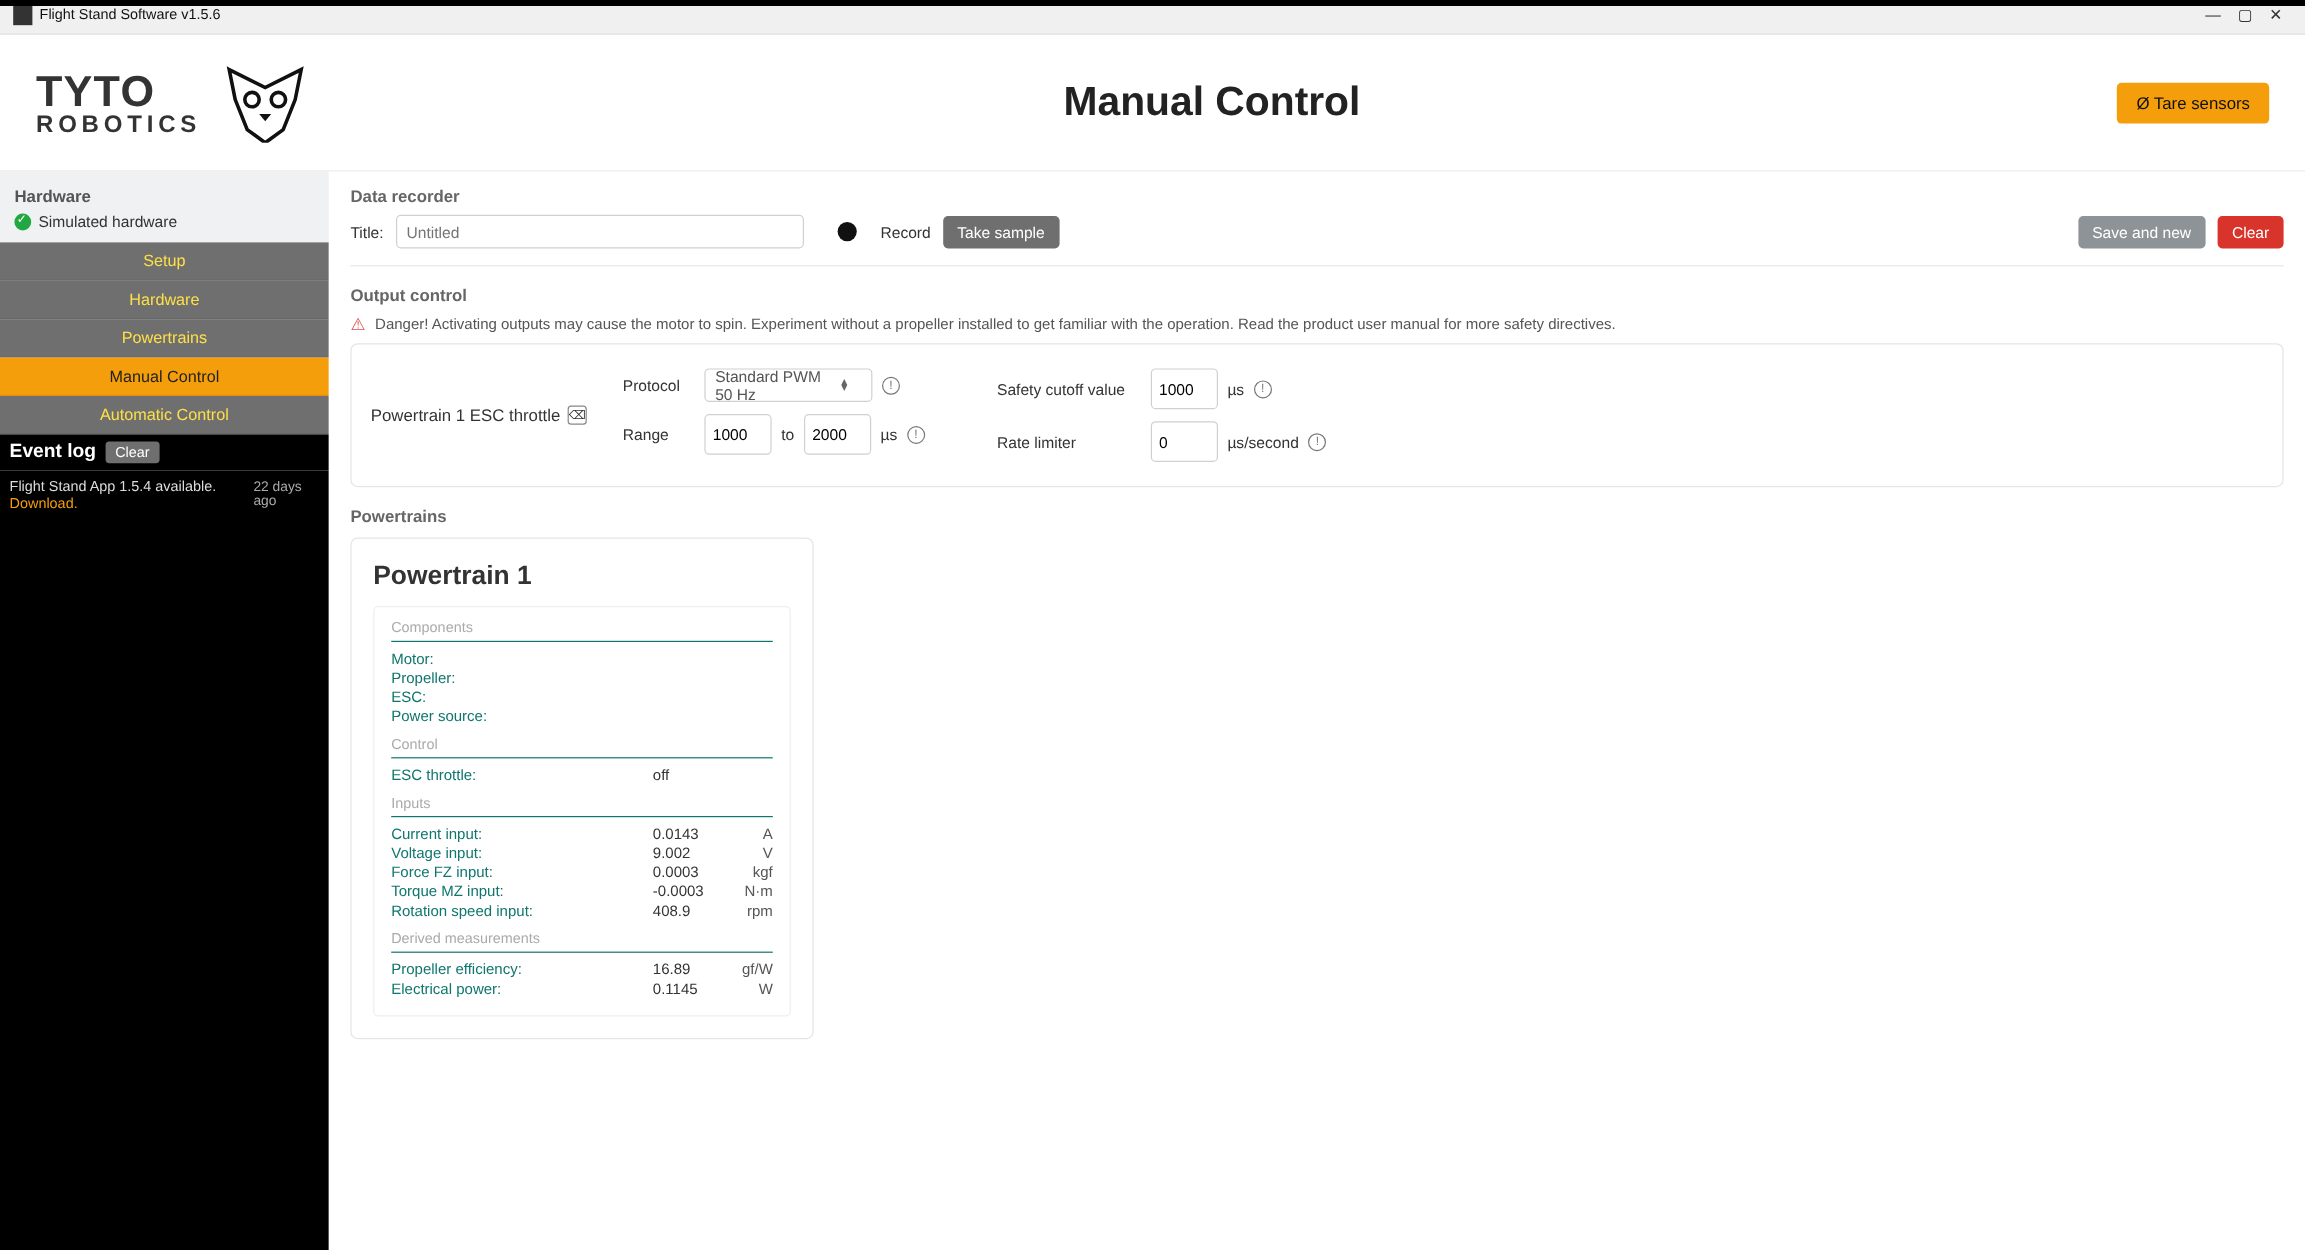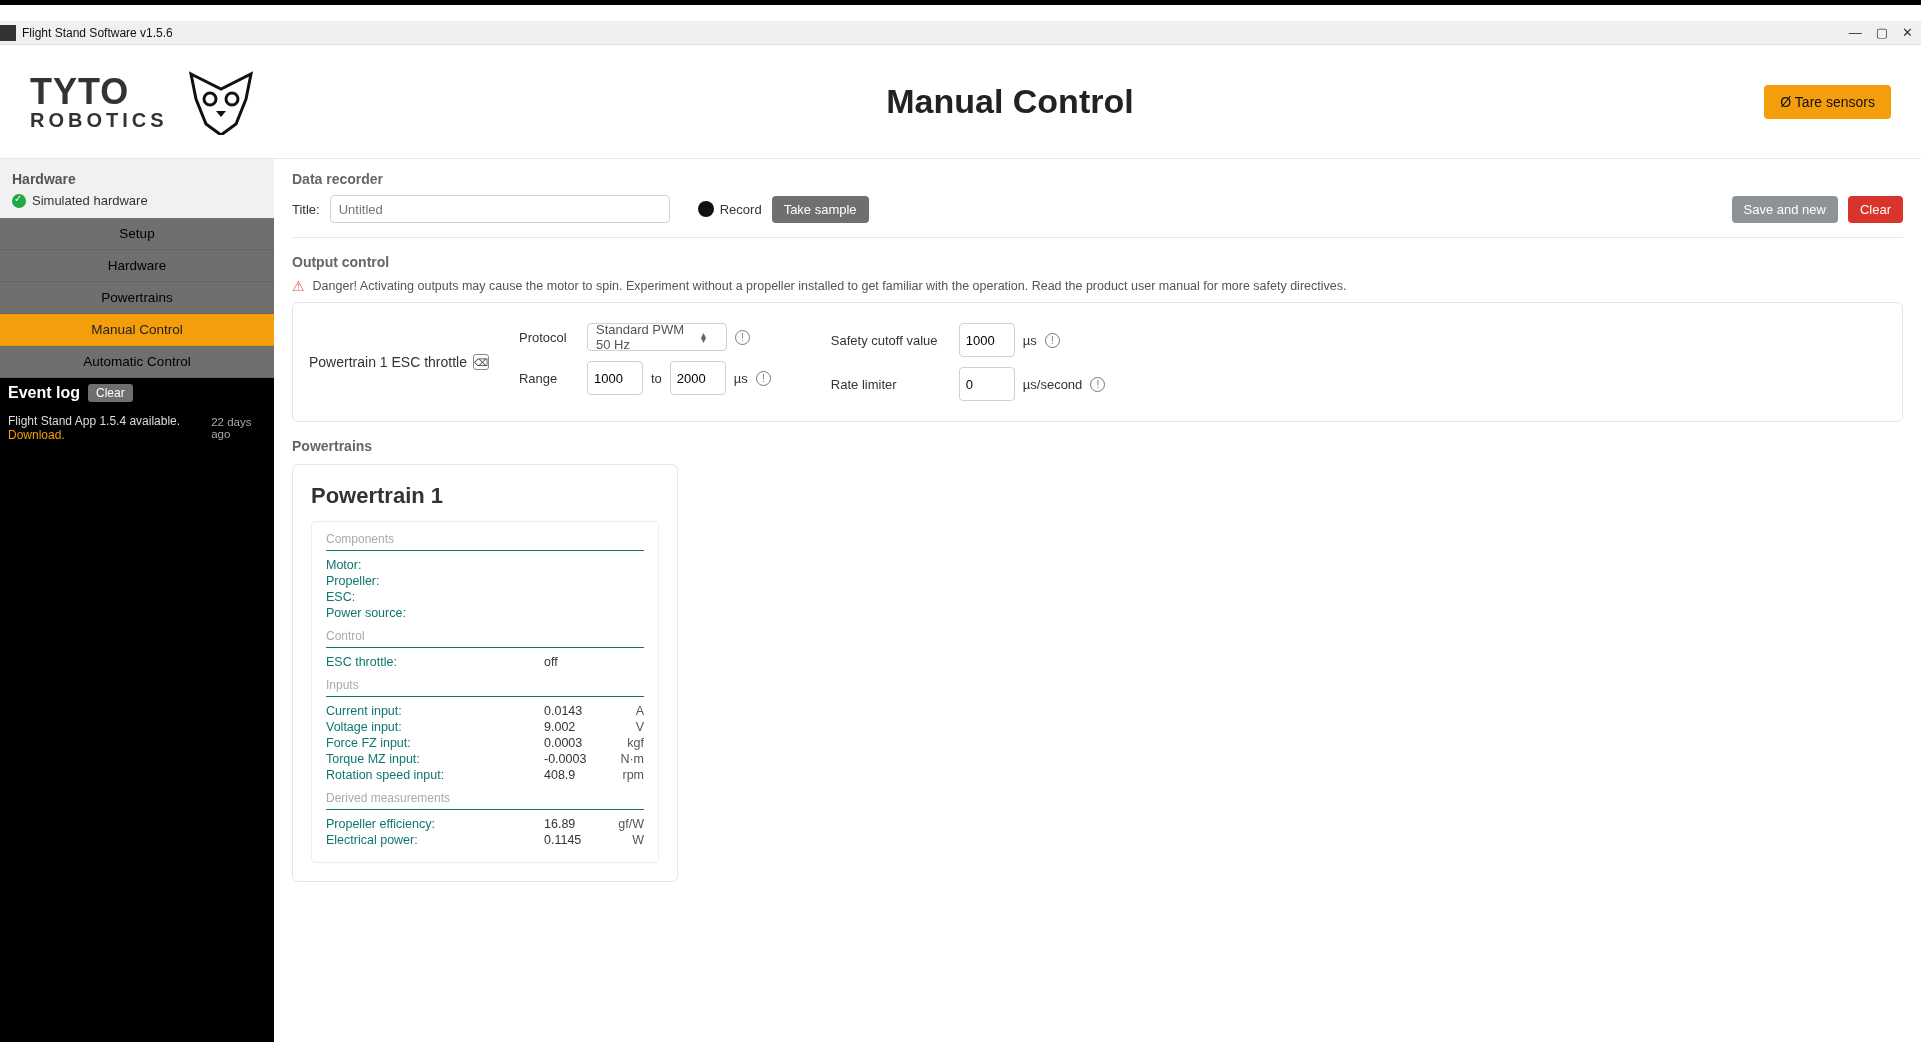--- a/index.html
+++ b/index.html
@@ -1,55 +1,55 @@
 <!DOCTYPE html>
 <html><head>
 <meta charset="utf-8">
 <style>
 * { box-sizing: border-box; margin: 0; padding: 0; }
 body { font-family: -apple-system, BlinkMacSystemFont, "Segoe UI", Arial, sans-serif; font-size: 13px; color: #333; background: #fff; overflow: hidden; }
 .titlebar { background: #000; height: 5px; }
-.window-chrome { display: flex; align-items: center; background: #f0f0f0; height: 24px; padding: 0 0; border-bottom: 1px solid #ddd; margin-top: 16px; }
+.window-chrome { display: flex; align-items: flex-start; background: #f0f0f0; height: 24px; padding: 0 11px; border-bottom: 1px solid #ddd; }
 .window-chrome .app-icon { width: 16px; height: 16px; background: #333; margin-right: 6px; }
 .window-chrome .title { font-size: 12px; color: #111; flex: 1; }
 .window-controls { display: flex; gap: 14px; margin-right: 8px; }
 .window-controls span { font-size: 13px; color: #333; cursor: default; }
 .app-body { display: flex; height: calc(1042px - 29px); }
 .header-region { height: 114px; background: #fff; display: flex; align-items: center; padding: 0 30px 0 30px; border-bottom: 1px solid #e8e8e8; }
 .logo-block { display:inline-block; }
 .logo-text { font-family: "Arial Black", Arial, sans-serif; font-weight: 900; letter-spacing: 1px; line-height: 1; }
 .logo-main { font-size: 36px; }
 .logo-sub { font-size: 20px; letter-spacing: 4px; }
 .owl { margin-left: 10px; }
 .page-title { flex: 1; text-align: center; font-size: 34px; font-weight: 600; color: #222; }
 .tare-btn { background: #f59e0b; color: #111; padding: 9px 16px; border-radius: 4px; font-size: 14px; cursor: pointer; border: none; }
 .left-col { width: 274px; background: #f5f6f7; display: flex; flex-direction: column; }
 .hw-block { padding: 12px 12px 10px 12px; background: #f0f1f3; }
 .hw-block h3 { color: #555; font-weight: 600; font-size: 14px; }
 .hw-status { display: flex; align-items: center; gap: 6px; margin-top: 6px; font-size: 13px; }
 .check { width: 14px; height: 14px; background: #22a840; border-radius: 50%; position: relative; }
 .check::after { content: "✓"; color: #fff; font-size: 10px; position: absolute; left: 2px; top: -1px; }
 .nav { display: flex; flex-direction: column; }
-.nav-item { text-align: center; padding: 8px 0; background: #6f6f6f; color: #000000; font-size: 13.5px; cursor: pointer; border-bottom: 1px solid rgba(0,0,0,0.08); }
+.nav-item { text-align: center; padding: 8px 0; background: #6f6f6f; color: #fde047; font-size: 13.5px; cursor: pointer; border-bottom: 1px solid rgba(0,0,0,0.08); }
 .nav-item.active { background: #f59e0b; color: #222; }
 .event-log-head { background: #000; color: #fff; display: flex; align-items: center; padding: 6px 8px; gap: 8px; }
 .event-log-head h3 { font-size: 16px; font-weight: 700; text-align: right; }
 .clear-chip { background: #6f6f6f; color: #fff; border: none; border-radius: 3px; padding: 2px 8px; font-size: 12px; cursor: pointer; }
 .event-log { background: #000; color: #ddd; flex: 1; padding: 6px 8px; font-size: 12px; }
 .event-row { display: flex; justify-content: space-between; align-items: center; }
 .event-row a { color: #f59e0b; text-decoration: none; }
 .event-time { color: #aaa; font-size: 11.5px; }
 .main { flex: 1; background: #fff; display: flex; flex-direction: column; position: relative; }
 .main-scroll { flex: 1; overflow-y: auto; padding: 0; }
 .section { padding: 12px 18px 4px 18px; }
 .section h4 { color: #666; font-weight: 600; font-size: 14px; margin-bottom: 8px; }
 .recorder-row { display: flex; align-items: center; gap: 10px; border-bottom: 1px solid #e8e8e8; padding-bottom: 14px; }
 .recorder-row label { font-size: 13px; color: #333; }
 .title-input { width: 340px; height: 28px; border: 1px solid #d0d0d0; border-radius: 4px; padding: 0 8px; font-size: 13px; color: #888; }
-.record-wrap { display: flex; align-items: center; gap: 6px; margin-left: 18px; }
+.record-wrap { display: flex; align-items: center; gap: 20px; margin-left: 18px; }
 .rec-dot { width: 16px; height: 16px; background: #111; border-radius: 50%; }
 .take-sample { background: #6f6f6f; color: #fff; border: none; border-radius: 4px; padding: 6px 12px; font-size: 13px; cursor: pointer; }
 .spacer { flex: 1; }
 .save-new { background: #8e9398; color: #fff; border: none; border-radius: 4px; padding: 6px 12px; font-size: 13px; cursor: pointer; }
 .clear-btn { background: #d9342b; color: #fff; border: none; border-radius: 4px; padding: 6px 12px; font-size: 13px; cursor: pointer; }
 .warn-row { display: flex; align-items: center; gap: 8px; font-size: 12.5px; color: #555; margin-bottom: 8px; }
 .warn-icon { color: #d9534f; font-size: 14px; }
 .output-card { border: 1px solid #e5e5e5; border-radius: 6px; padding: 20px 16px; display: flex; align-items: center; gap: 30px; }
 .pt-label { display: flex; align-items: center; gap: 6px; font-size: 14px; }
 .clear-x { width: 16px; height: 16px; border: 1px solid #888; border-radius: 3px; display: inline-flex; align-items: center; justify-content: center; font-size: 10px; cursor: pointer; transform: rotate(0deg); }

